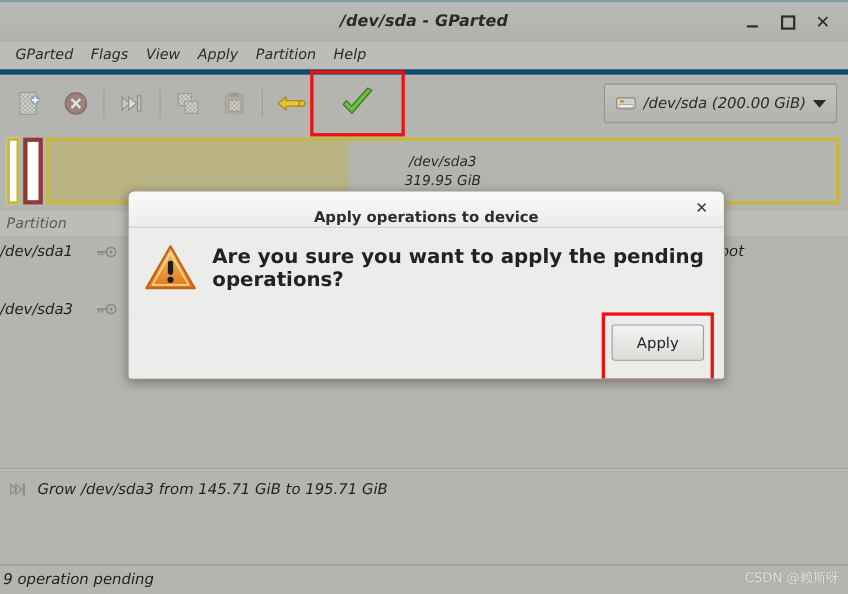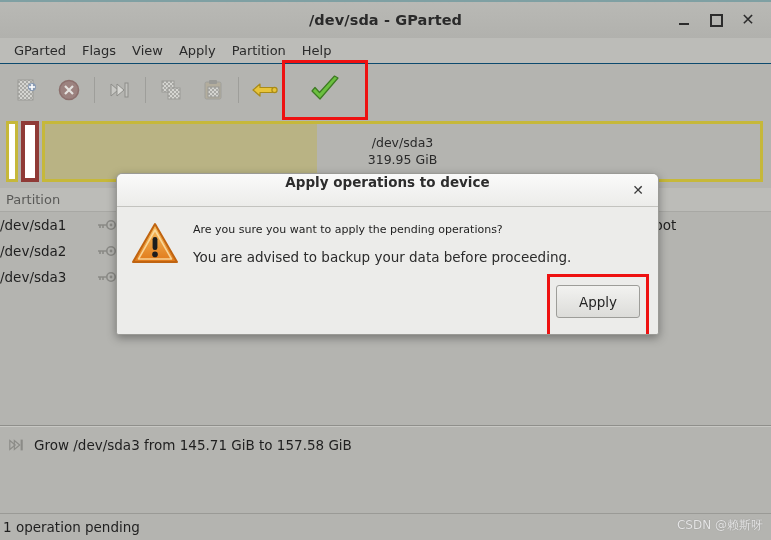--- a/index.html
+++ b/index.html
@@ -18,20 +18,21 @@
   }
 
   
   #app-window {
     position: absolute;
     left: 0; top: 0;
     width: 771px; height: 540px;
     background: #bcbcb8;
     display: flex;
     flex-direction: column;
+    font-style: italic;
   }
 
   
   .titlebar {
     height: 36px;
     background: linear-gradient(to bottom, #b9b9b5 0%, #b1b1ad 100%);
     border-top: 2px solid #7fa0a3;
     position: relative;
     display: flex;
     align-items: center;
@@ -71,21 +72,21 @@
   .wbtn .xmark { font-size: 16px; font-weight: bold; line-height: 1; }
 
   
   .menubar {
     height: 25px;
     background: #bcbcb8;
     display: flex;
     align-items: center;
     padding-left: 6px;
     flex: none;
-    border-bottom: 1px solid #0c4a6e;
+    border-bottom: 5px solid #0c4a6e;
   }
   .menu-item {
     padding: 3px 8px;
     font-size: 13px;
     color: #2b2b2b;
     cursor: default;
   }
 
   
   .toolbar {
@@ -213,21 +214,21 @@
   .pt-rows { flex: 1; background: #b4b4b0; }
   .pt-row {
     display: flex;
     height: 26px;
     align-items: center;
     font-size: 13.5px;
     color: #1f1f1f;
     cursor: default;
   }
   .pt-cell { box-sizing: border-box; display: flex; align-items: center; }
-  .pt-cell.name { justify-content: space-between; padding-right: 4px; gap: 20px;}
+  .pt-cell.name { justify-content: flex-start; padding-right: 4px; gap: 20px;}
   .pt-cell.right { justify-content: flex-end; padding-right: 6px; }
   .pt-cell.left { justify-content: flex-start; padding-left: 6px; }
   .key-icon { display: inline-block; width: 20px; height: 12px; }
 
   
   .oppane {
     flex: none;
     height: 88px;
     background: #b4b4b0;
     border-top: 1px solid #8f8f8b;
@@ -271,21 +272,21 @@
     border-radius: 6px 6px 3px 3px;
     box-shadow: 0 3px 10px rgba(0,0,0,.35);
     overflow: hidden;
     z-index: 50;
   }
   .dlg-titlebar {
     height: 32px;
     background: linear-gradient(to bottom, #fafafa, #ececea);
     border-bottom: 1px solid #c3c3bf;
     display: flex;
-    align-items: flex-start;
+    align-items: flex-end;
     justify-content: center;
     position: relative;
     border-radius: 5px 5px 0 0;
   }
   .dlg-title {
     font-size: 13.5px;
     font-weight: bold;
     color: #2d2d2d;
   }
   .dlg-close {
@@ -299,22 +300,22 @@
     cursor: default;
   }
   .dlg-body {
     background: #ececea;
     padding: 14px 18px 10px 14px;
     display: flex;
     gap: 14px;
   }
   .dlg-texts { flex: 1; padding-top: 2px; }
   .dlg-heading {
-    font-size: 11px;
-    font-weight: normal;
+    font-size: 18px;
+    font-weight: bold;
     color: #222;
     margin-bottom: 12px;
   }
   .dlg-line {
     font-size: 13.5px;
     color: #2b2b2b;
     line-height: 1.42;
   }
   .dlg-actions {
     display: flex;
@@ -447,20 +448,29 @@
         <circle cx="24.5" cy="13" r="2.6" fill="#e8c43a" stroke="#a98b18" stroke-width="1.2"></circle>
       </svg>
     </div>
 
     <div class="tb-btn highlighted">
       <svg width="34" height="30" viewBox="0 0 34 30">
         <path d="M4 16 L12 24 L30 3 L26.5 1 L11.5 17.5 L7 12.5 Z" fill="#6cc040" stroke="#3d7a22" stroke-width="1.2" stroke-linejoin="round"></path>
       </svg>
     </div>
 
+    <div class="device-combo">
+      <svg width="20" height="16" viewBox="0 0 20 16">
+        <rect x="1.5" y="3" width="17" height="10" rx="2.5" fill="#d3d3cf" stroke="#8a8a86"></rect>
+        <rect x="3.5" y="9" width="13" height="3" rx="1" fill="#eeeeea" stroke="#9d9d99" stroke-width=".7"></rect>
+        <rect x="4.5" y="5" width="4" height="2.5" rx="1" fill="#e08a2a"></rect>
+      </svg>
+      <span class="device-combo-label">/dev/sda  (200.00 GiB)</span>
+      <span class="combo-arrow"></span>
+    </div>
   </div>
 
   <div class="diskgraphic">
     <div class="part-block part-sda1"></div>
     <div class="part-block part-sda2"></div>
     <div class="part-block part-sda3">
       <div class="part-used"></div>
       <div class="part-label">
         <div>/dev/sda3</div>
         <div>319.95 GiB</div>
@@ -491,28 +501,20 @@
         </div>
         <div class="pt-cell" style="width:110px"></div>
         <div class="pt-cell" style="width:160px"></div>
         <div class="pt-cell right" style="width:90px"></div>
         <div class="pt-cell right" style="width:80px"></div>
         <div class="pt-cell left" style="width:80px">MiB</div>
         <div class="pt-cell left" style="width:131px">boot</div>
       </div>
 
       <div class="pt-row">
-        <div class="pt-cell name" style="width:120px">
-          <span>/dev/sda2</span>
-          <svg class="key-icon" viewBox="0 0 20 12">
-            <circle cx="15" cy="6" r="4.2" fill="none" stroke="#8a8a86" stroke-width="1.6"></circle>
-            <circle cx="15" cy="6" r="1.4" fill="#8a8a86"></circle>
-            <path d="M11 6 L2 6 M4 6 L4 9 M7 6 L7 9" stroke="#8a8a86" stroke-width="1.6" fill="none"></path>
-          </svg>
-        </div>
         <div class="pt-cell" style="width:110px"></div>
         <div class="pt-cell" style="width:160px"></div>
         <div class="pt-cell right" style="width:90px"></div>
         <div class="pt-cell right" style="width:80px"></div>
         <div class="pt-cell left" style="width:80px">GiB</div>
         <div class="pt-cell left" style="width:131px"></div>
       </div>
 
       <div class="pt-row">
         <div class="pt-cell name" style="width:120px">
@@ -534,26 +536,26 @@
     </div>
   </div>
 
   <div class="oppane">
     <div class="op-row">
       <svg class="op-icon" viewBox="0 0 20 16">
         <path d="M2 3 L8 8 L2 13 Z" fill="none" stroke="#6b6b67" stroke-width="1.3"></path>
         <path d="M7 3 L13 8 L7 13 Z" fill="none" stroke="#6b6b67" stroke-width="1.3"></path>
         <rect x="14" y="2" width="2.4" height="12" fill="#6b6b67"></rect>
       </svg>
-      <span>Grow /dev/sda3 from 145.71 GiB to 157.58 GiB</span>
+      <span>Grow /dev/sda3 from 145.71 GiB to 195.71 GiB</span>
     </div>
   </div>
 
   <div class="statusbar">
-    <span>1 operation pending</span>
+    <span>9 operation pending</span>
   </div>
 
 </div>
 
 <div class="dialog">
   <div class="dlg-titlebar">
     <span class="dlg-title">Apply operations to device</span>
     <span class="dlg-close">✕</span>
   </div>
 
@@ -566,21 +568,20 @@
         </linearGradient>
       </defs>
       <path d="M24 3 L46 41 L2 41 Z" fill="url(#wg)" stroke="#c06410" stroke-width="2" stroke-linejoin="round"></path>
       <path d="M24 9 L40.5 38 L7.5 38 Z" fill="none" stroke="#fbe0a8" stroke-width="1.6" stroke-linejoin="round" opacity=".85"></path>
       <rect x="21.6" y="16" width="4.8" height="13" rx="2.2" fill="#1d1d1d"></rect>
       <circle cx="24" cy="33.4" r="2.8" fill="#1d1d1d"></circle>
     </svg>
 
     <div class="dlg-texts">
       <div class="dlg-heading">Are you sure you want to apply the pending operations?</div>
-      <div class="dlg-line">You are advised to backup your data before proceeding.</div>
     </div>
   </div>
 
   <div class="dlg-actions">
     <div class="btn-wrap-highlight">
       <div class="dlg-btn">Apply</div>
     </div>
   </div>
 </div>
 

